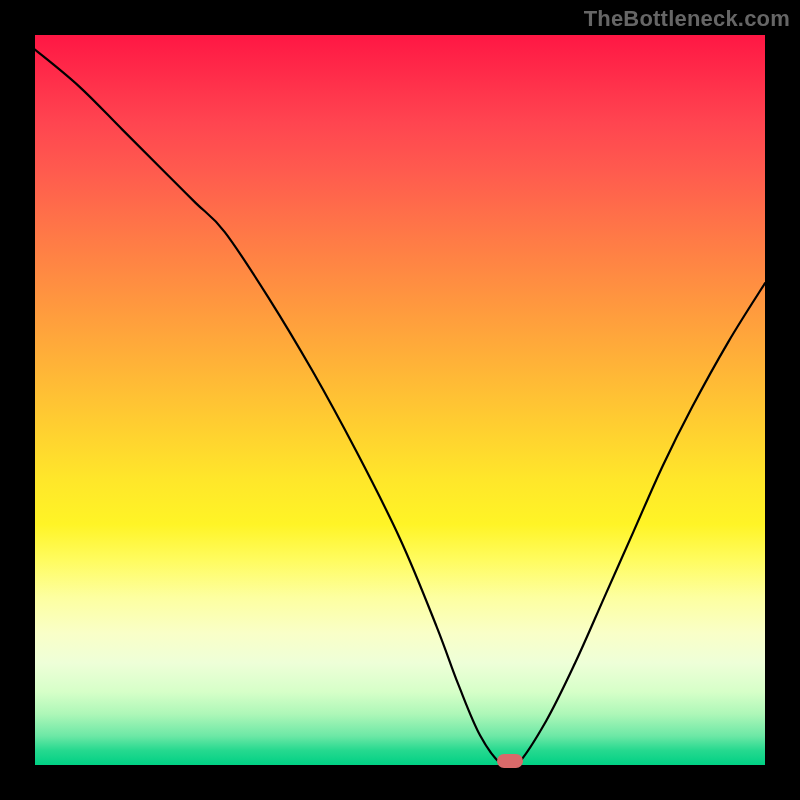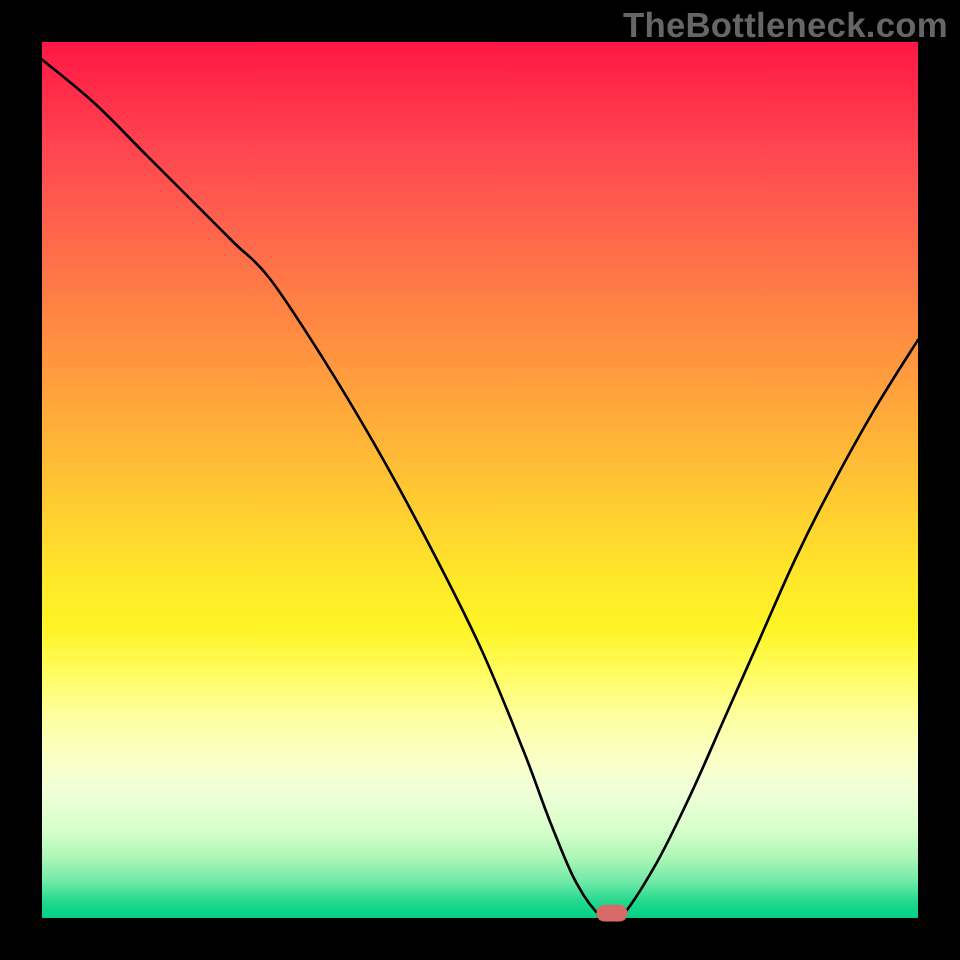--- a/index.html
+++ b/index.html
@@ -15,21 +15,21 @@
     width: 800px;
     height: 800px;
     background: #000;
   }
   .watermark {
     position: absolute;
     top: 6px;
     right: 10px;
     color: #666;
     font-family: Arial, Helvetica, sans-serif;
-    font-size: 29px;
+    font-size: 22px;
     font-weight: 600;
     letter-spacing: 0.2px;
     z-index: 5;
   }
   .plot-area {
     position: absolute;
     left: 35px;
     top: 35px;
     width: 730px;
     height: 730px;

